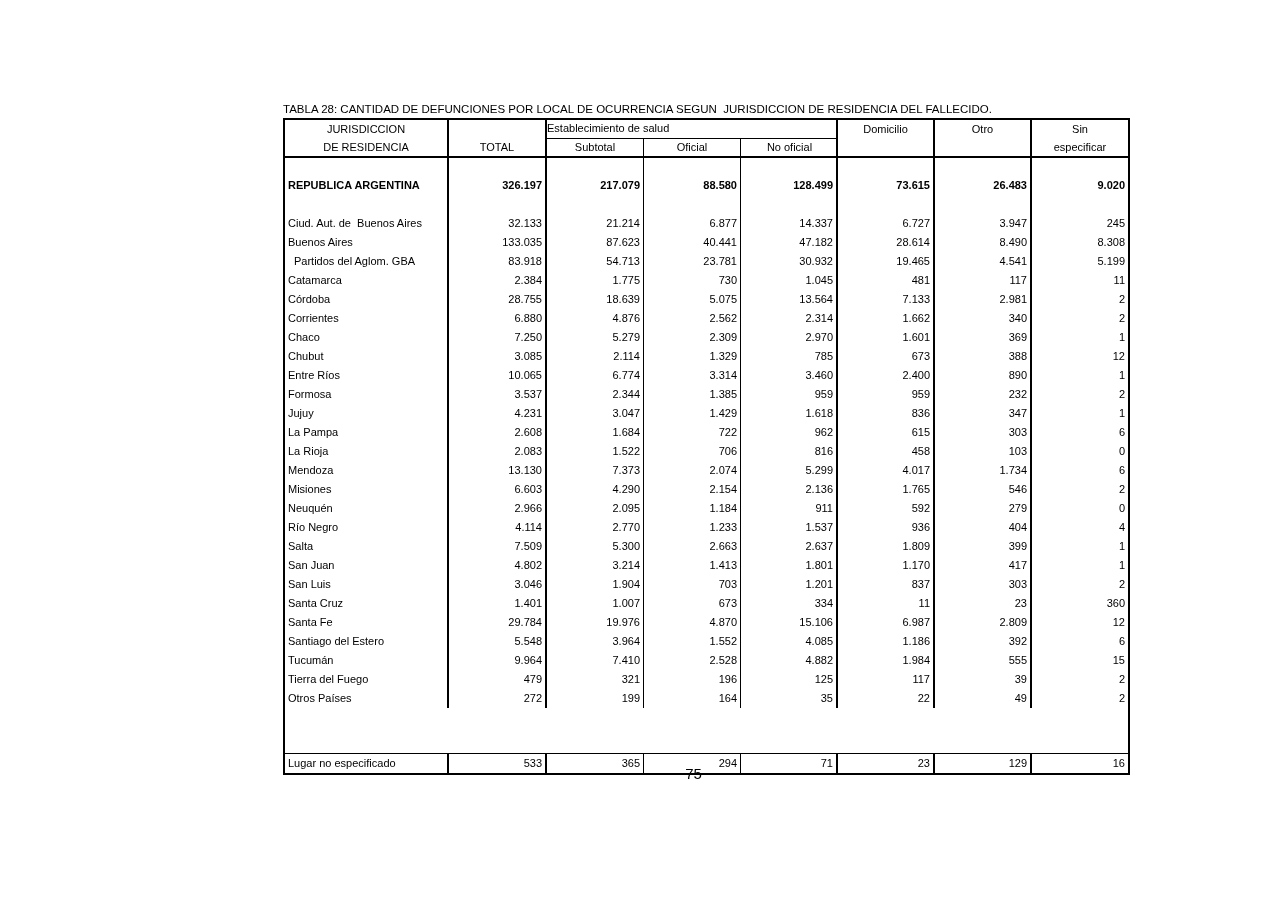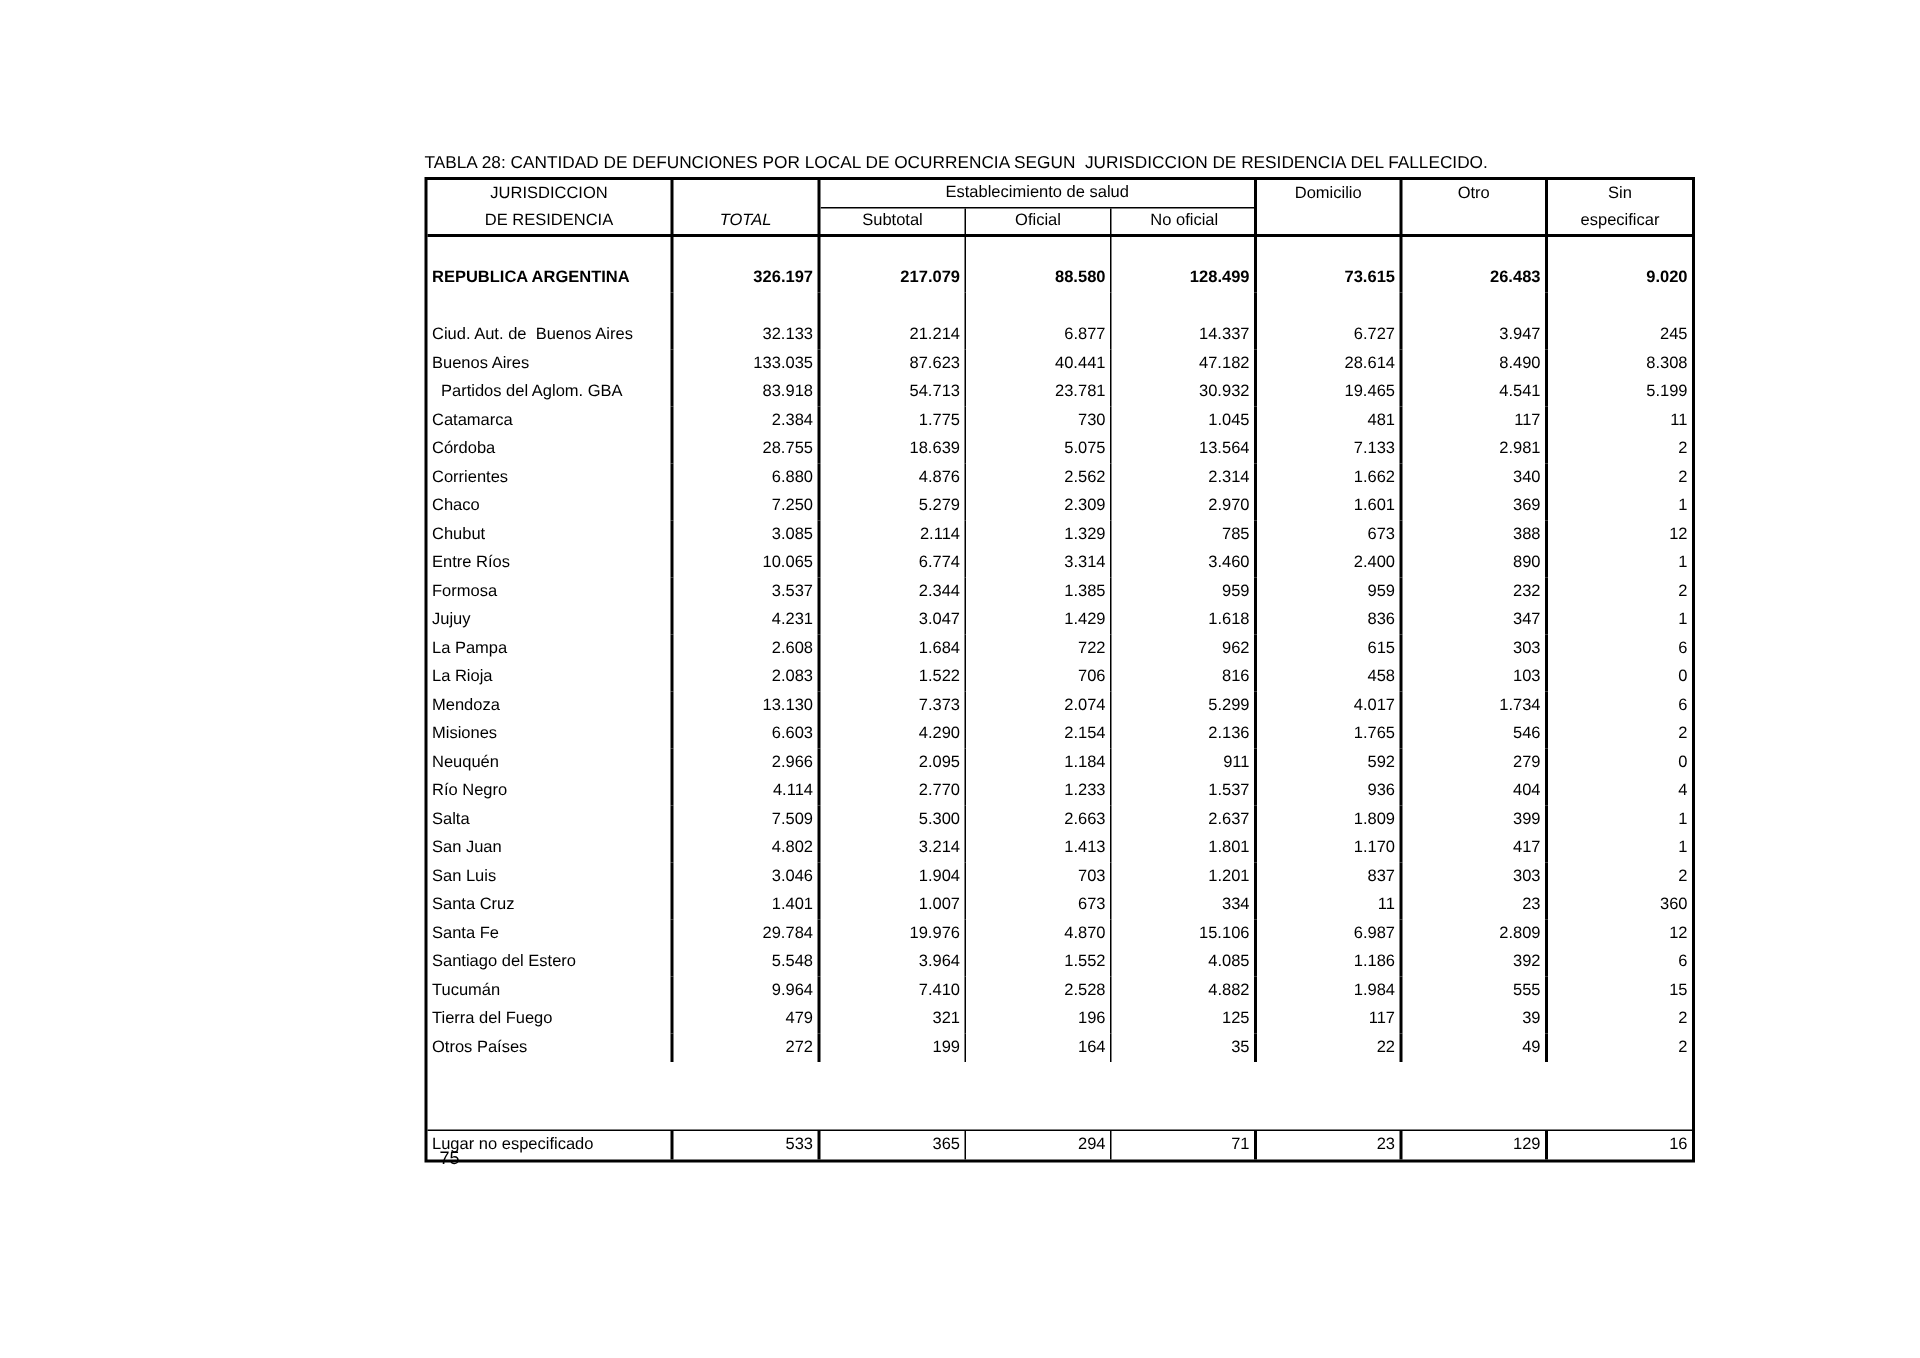--- a/index.html
+++ b/index.html
@@ -7,23 +7,23 @@
   body { font-family:"Liberation Sans", sans-serif; color:#000; position:relative; }
 
   .title-block { position:absolute; left:283px; top:62px; font-size:11.5px; line-height:19px; white-space:pre-wrap; }
 
   .tbl { position:absolute; left:283px; top:118px; width:847px; border:2px solid #000; background:#fff; }
 
   
   .thead { display:grid; grid-template-columns:164px 98px 291px 97px 97px 96px; height:38px; border-bottom:2px solid #000; font-size:11px; }
   .hc { overflow:hidden; }
   .hc-jur { border-right:2px solid #000; display:flex; flex-direction:column; justify-content:space-between; text-align:center; padding:3px 0 3px; }
-  .hc-total { border-right:2px solid #000; display:flex; align-items:flex-end; justify-content:center; padding-bottom:3px;font-style:italic; }
+  .hc-total { border-right:2px solid #000; display:flex; align-items:flex-end; justify-content:center; padding-bottom:3px; }
   .hc-group { border-right:2px solid #000; display:flex; flex-direction:column; }
-  .hc-group-title { height:19px; line-height:17px; border-bottom:1px solid #000; text-align:center; }
+  .hc-group-title { height:19px; line-height:17px; border-bottom:1px solid #000; }
   .hc-sub { display:grid; grid-template-columns:97px 97px 97px; flex:1; }
   .hc-sub > div { display:flex; align-items:flex-end; justify-content:center; padding-bottom:3px; border-right:1px solid #000; }
   .hc-sub > div:last-child { border-right:none; }
   .hc-two { display:flex; flex-direction:column; justify-content:space-between; text-align:center; padding:3px 0 3px; }
   .hc-dom, .hc-otro { border-right:2px solid #000;gap:29px; }
 
   
   .tbody { font-size:11px; }
   .row { display:grid; grid-template-columns:164px 98px 97px 97px 97px 97px 97px 96px; height:19px; line-height:19px; }
   .cell { overflow:hidden; white-space:pre; }
@@ -35,21 +35,21 @@
   .row .cell:nth-child(6) { border-right:2px solid #000; }
   .row .cell:nth-child(7) { border-right:2px solid #000; }
   .label { text-align:left; padding-left:3px; }
   .label.indent { padding-left:9px; }
   .num { text-align:right; padding-right:3px; }
   .bold { font-weight:bold; }
   .sp1 { height:18px; }
   .sp2 { height:19px; }
   .top-line { border-top:1px solid #000; height:20px;margin-top:45px; }
 
-  .pagenum { position:absolute; left:293px; top:765px; width:843px; text-align:left; font-size:12px; }
+  .pagenum { position:absolute; left:272px; top:765px; width:843px; text-align:center; font-size:15px; }
 </style>
 </head>
 <body>
 
 <div class="title-block">
   <div>TABLA 28: CANTIDAD DE DEFUNCIONES POR LOCAL DE OCURRENCIA SEGUN  JURISDICCION DE RESIDENCIA DEL FALLECIDO.</div>
   <div>REPUBLICA  ARGENTINA - AÑO 2013</div>
 </div>
 
 <div class="tbl">

